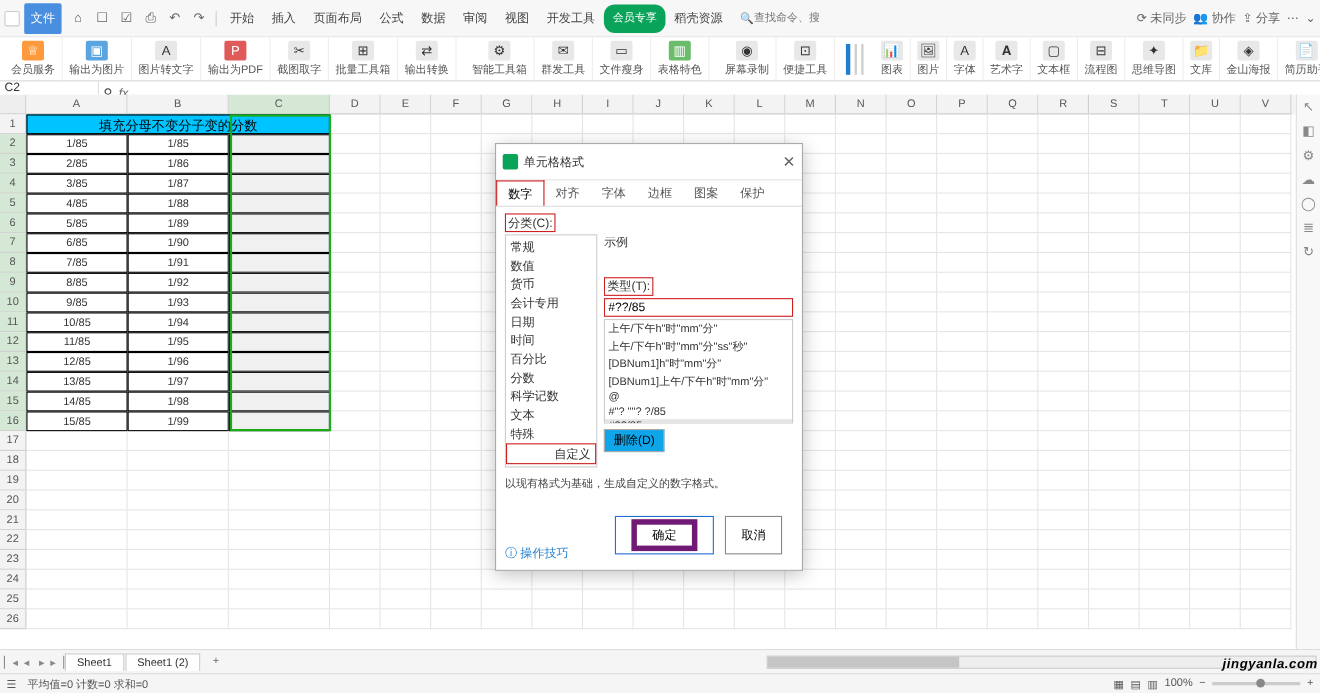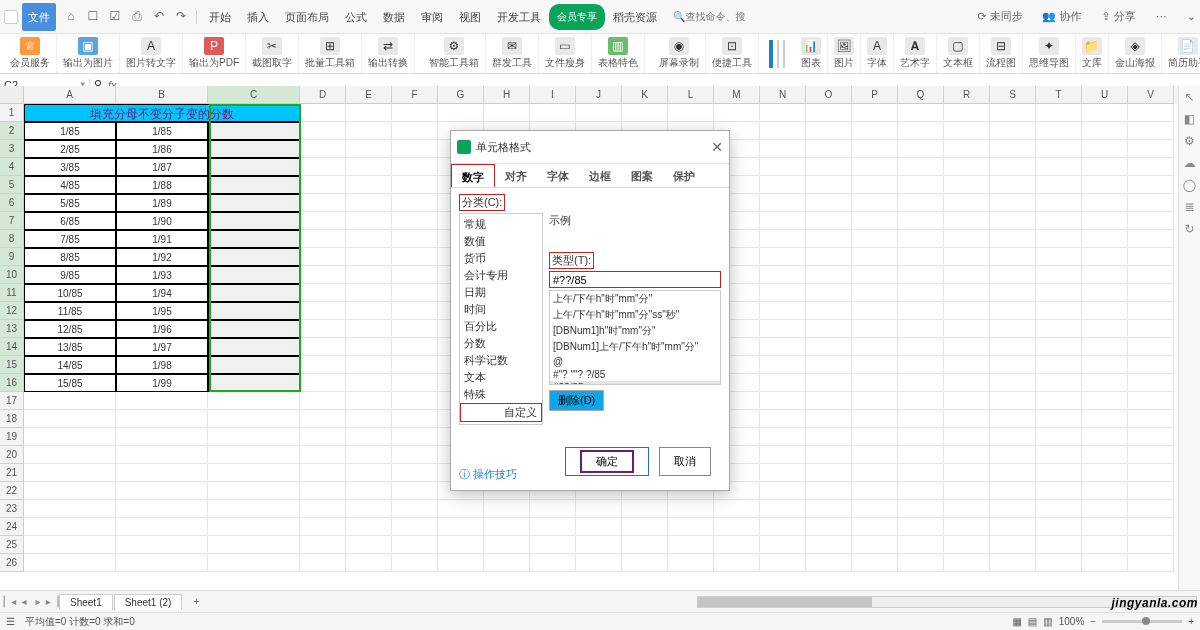--- a/index.html
+++ b/index.html
@@ -7,91 +7,91 @@
 
 
 .menu-bar { height:34px; background:#f7f7f7; display:flex; align-items:center; padding:0 4px; border-bottom:1px solid #e3e3e3; }
 .wps-logo { width:14px; height:14px; background:#fff; border:1px solid #ccc; border-radius:2px; margin-right:4px; }
 .menu-item { padding:0 8px; line-height:24px; font-size:11px; color:#444; }
 .menu-item.file { background:#4a8ee0; color:#fff; border-radius:2px; padding:2px 6px; margin-right:4px; }
 .qat-icon { width:16px; height:16px; display:inline-block; margin:0 3px; color:#666; font-size:12px; text-align:center; }
 .menu-vip { background:#0aa35a; color:#fff; border-radius:10px; padding:1px 8px; font-size:10px; }
 .menu-search { margin-left:8px; display:flex; align-items:center; color:#888; font-size:10px; }
 .menu-search input { border:none; background:transparent; width:60px; font-size:10px; }
-.menu-right { margin-left:auto; display:flex; align-items:center; gap:20px; color:#666; font-size:11px;text-align:right; }
+.menu-right { margin-left:auto; display:flex; align-items:center; gap:6px; color:#666; font-size:11px;text-align:right; }
 
 
 .ribbon { height:40px; background:#fff; border-bottom:1px solid #d8d8d8; display:flex; align-items:center; padding:0 4px; }
 .ribbon-group { display:flex; flex-direction:column; align-items:center; padding:0 6px; border-right:1px solid #eee; height:100%; justify-content:center; }
 .ribbon-icon { width:20px; height:18px; background:#e8e8e8; border-radius:2px; margin-bottom:1px; display:flex; align-items:center; justify-content:center; font-size:12px; }
 .ribbon-icon.orange{ background:#ff9a3c; color:#fff; }
 .ribbon-icon.blue{ background:#5aa5e0; color:#fff; }
 .ribbon-icon.green{ background:#6bbd6b; color:#fff; }
 .ribbon-icon.red{ background:#e05a5a; color:#fff; }
 .ribbon-label { font-size:10px; color:#555; white-space:nowrap; }
 .template-thumb{ width:40px; height:28px; border:1px solid #ccc; background:#fafafa; margin:0 2px;}
 .template-thumb.sel{border:2px solid #1f7ed0;}
 .vdiv{width:1px;height:30px;background:#e0e0e0;margin:0 4px;}
 
 
 .formula-row { height:22px; display:flex; align-items:center; border-bottom:1px solid #d8d8d8; }
-.name-box { width:90px; border-right:1px solid #ddd; padding:0 4px; font-size:11px; display:flex; justify-content:space-between;}
+.name-box { width:90px; border-right:1px solid #ddd; padding:0 4px; font-size:11px; display:flex; justify-content:space-between;flex-direction:column;}
 .name-box span:last-child{color:#999;font-size:9px;}
 .fx-area { display:flex; align-items:center; padding:0 4px; gap:6px; }
 .fx { font-style:italic; color:#666; }
 
 
 .grid-wrap { position:absolute; top:86px; left:0; right:22px; bottom:40px; overflow:hidden; }
 .col-headers { display:flex; height:18px; background:#f3f3f3; }
 .corner { width:24px; border-right:1px solid #ccc; border-bottom:1px solid #ccc; background:#eee; }
 .col-h { width:46px; border-right:1px solid #d0d0d0; border-bottom:1px solid #ccc; text-align:center; font-size:10px; line-height:18px; color:#555; background:#f3f3f3;}
 .col-h.wide{width:92px;}
 .col-h.sel{background:#d5e8d5;}
 .rows { }
 .row { display:flex; height:18px; }
 .row-h { width:24px; border-right:1px solid #ccc; border-bottom:1px solid #d0d0d0; background:#f3f3f3; text-align:center; font-size:10px; line-height:18px; color:#555;}
 .row-h.sel{background:#d5e8d5;}
 .cell { width:46px; border-right:1px solid #e5e5e5; border-bottom:1px solid #e5e5e5; font-size:10px; line-height:18px; text-align:center;}
 .cell.wide{width:92px;}
-.cell.header-row{background:#00c4ff; color:#701a75; font-size:12px; font-weight:500; border:1px solid #000;}
+.cell.header-row{background:#00c4ff; color:#000000; font-size:12px; font-weight:500; border:1px solid #000;}
 .cell.data{border:1px solid #000;}
 .cell.data.colC{background:#f0f0f0;}
 .sel-outline{position:absolute;border:2px solid #1aab1a;pointer-events:none;}
 
 
 .side-panel{position:absolute;right:0;top:86px;bottom:40px;width:22px;background:#f8f8f8;border-left:1px solid #e0e0e0;display:flex;flex-direction:column;align-items:center;padding-top:4px;gap:6px;}
 .side-icon{width:16px;height:16px;color:#888;font-size:12px;text-align:center;}
 
 
 .dialog { position:absolute; left:450px; top:130px; width:280px; background:#fff; border:1px solid #aaa; box-shadow:0 4px 16px rgba(0,0,0,.25); }
 .dlg-title{height:16px;display:flex;align-items:center;padding:16px 6px;border-bottom:1px solid #e3e3e3;font-size:11px;}
 .dlg-title-icon{width:14px;height:14px;background:#0aa35a;border-radius:2px;margin-right:5px;}
 .dlg-close{margin-left:auto;font-size:14px;color:#666;}
 .dlg-tabs{display:flex;height:24px;border-bottom:1px solid #ddd;font-size:11px;}
-.dlg-tab{padding:0 10px;line-height:24px;color:#555;font-weight:bold;}
+.dlg-tab{padding:0 10px;line-height:24px;color:#555;}
 .dlg-tab.active{border:1.5px solid #cc1f1f;border-bottom:none;color:#000;}
 .dlg-body{padding:6px 8px 8px 8px;font-size:11px;position:relative;}
 .cat-label{border:1.5px solid #cc1f1f;display:inline-block;padding:0 2px;margin-bottom:2px;}
 .classify{display:flex;gap:6px;}
 .cat-list{width:84px;border:1px solid #ccc;padding:2px 0;font-size:11px;}
 .cat-list .ci{padding:1px 4px;}
 .cat-list .ci.hl{border:1.5px solid #cc1f1f;text-align:right;}
 .right-pane{flex:1;}
 .sample-lbl{margin-bottom:6px;}
 .type-lbl{border:1.5px solid #cc1f1f;display:inline-block;padding:0 2px;}
 .type-input{width:100%;border:1.5px solid #cc1f1f;height:17px;padding:0 3px;font-size:11px;margin-top:2px;}
 .fmt-list{border:1px solid #ccc;height:95px;overflow-y:scroll;margin-top:2px;font-size:10px;}
 .fmt-list .fi{padding:1px 3px;}
 .fmt-list .fi.sel{background:#e5e5e5;}
 .del-btn{margin-top:5px;padding:2px 8px;border:1px solid #aaa;background:#0ea5e9;font-size:11px;}
 .desc{margin-top:8px;font-size:10px;color:#444;}
 .op-link{color:#1f7ed0;font-size:11px;margin-top:26px;display:inline-flex;align-items:center;gap:3px;}
 .dlg-btns{display:flex;justify-content:flex-end;gap:10px;padding:6px 10px;}
 .dlg-btn{padding:2px 14px;border:1px solid #888;background:#fff;font-size:11px;}
-.dlg-btn.primary{border:2px solid #701a75;color:#000;}
+.dlg-btn.primary{border:5px solid #701a75;color:#000;}
 .dlg-btn.primary-wrap{display:inline-block;border:1.5px solid #1f6fd0;}
 
 
 .sheet-tabs{position:absolute;bottom:18px;left:0;right:0;height:22px;background:#f5f5f5;border-top:1px solid #ddd;display:flex;align-items:center;padding:0 3px;font-size:10px;}
 .stab-nav{width:14px;text-align:center;color:#888;}
 .stab{padding:2px 10px;border:1px solid #ccc;background:#fff;border-bottom:none;margin-right:1px;}
 .stab.plus{background:transparent;border:none;color:#666;}
 .hscroll{margin-left:auto;width:500px;height:12px;background:#eee;border:1px solid #ccc;position:relative;}
 .hscroll-thumb{position:absolute;left:0;top:0;bottom:0;width:35%;background:#c5c5c5;}
 .status-bar{position:absolute;bottom:0;left:0;right:0;height:18px;background:#f5f5f5;border-top:1px solid #ddd;display:flex;align-items:center;padding:0 6px;font-size:10px;color:#555;}
@@ -985,20 +985,21 @@
           <div class="fi">上午/下午h"时"mm"分"ss"秒"</div>
           <div class="fi">[DBNum1]h"时"mm"分"</div>
           <div class="fi">[DBNum1]上午/下午h"时"mm"分"</div>
           <div class="fi">@</div>
           <div class="fi">#"? ""? ?/85</div>
           <div class="fi sel">#??/85</div>
         </div>
         <button class="del-btn">删除(D)</button>
       </div>
     </div>
+    <div class="desc">以现有格式为基础，生成自定义的数字格式。</div>
     <div style="display:flex;align-items:flex-end;margin-top:16px">
       <span class="op-link">
           <span style="color:#1f7ed0">ⓘ</span>
           <span>操作技巧</span>
         </span>
       <div class="dlg-btns" style="margin-left:auto">
         <span class="dlg-btn primary-wrap"><button class="dlg-btn primary">确定</button></span>
         <button class="dlg-btn">取消</button>
       </div>
     </div>

